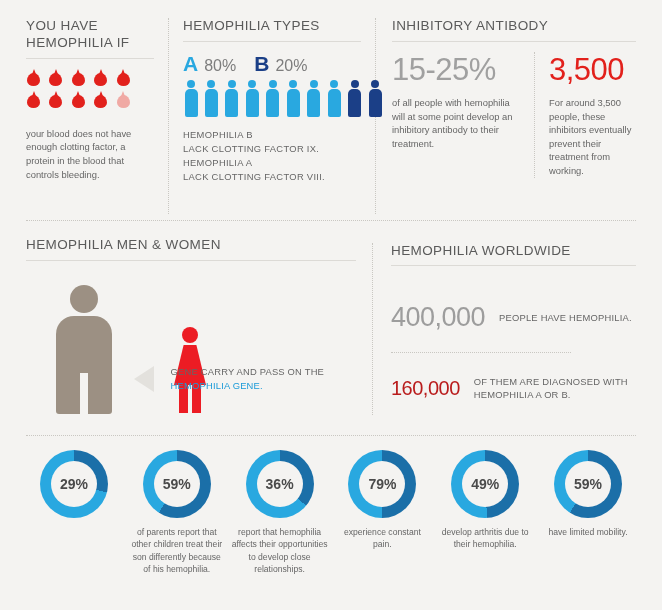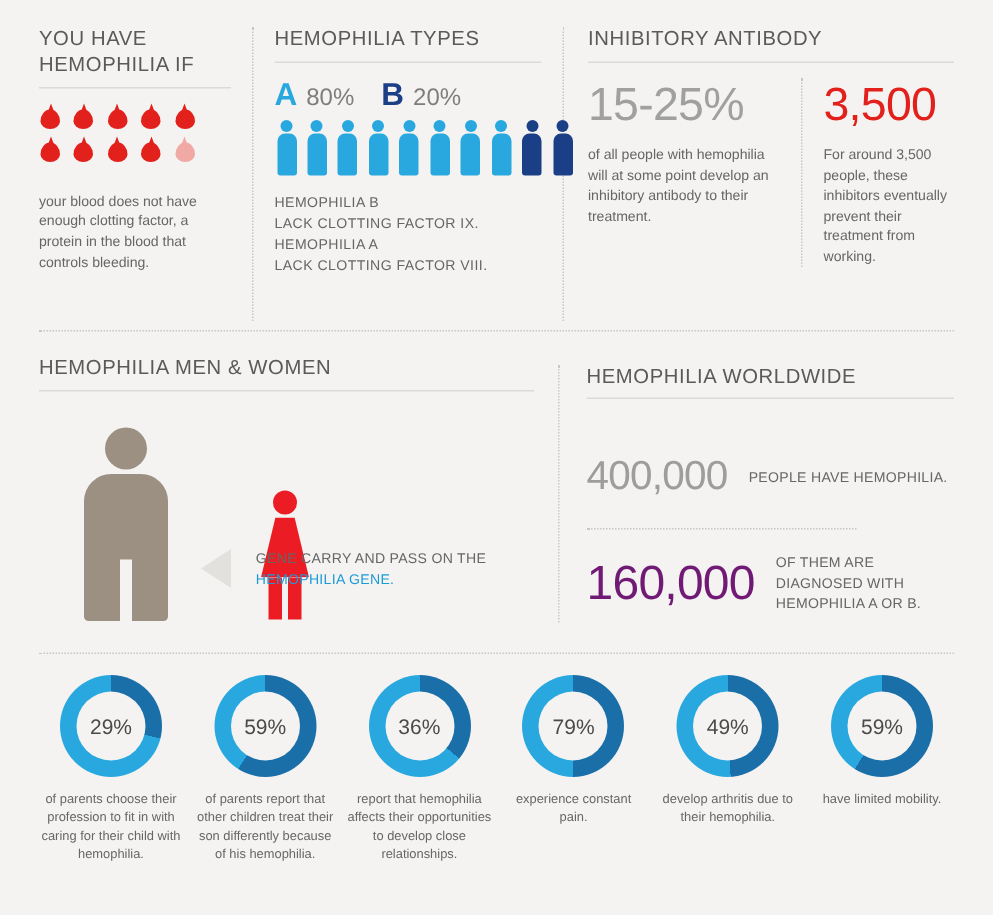--- a/index.html
+++ b/index.html
@@ -274,22 +274,22 @@
     line-height: 1.45;
     color: #666;
   }
 
   .ww-num-grey {
     font-size: 27px;
     color: #9d9d9d;
     letter-spacing: -0.5px;
   }
   .ww-num-red {
-    font-size: 32px;
-    color: #701a75;
+    font-size: 20px;
+    color: #b91c1c;
     letter-spacing: -0.5px;
   }
   .ww-row {
     display: flex;
     align-items: center;
     gap: 14px;
     height: 54px;
   }
   .ww-row .txt {
     font-size: 9.4px;
@@ -314,20 +314,21 @@
   .donut-cell {
     width: 96px;
     text-align: center;
   }
   .donut {
     width: 68px;
     height: 68px;
     border-radius: 50%;
     margin: 0 auto 8px auto;
     position: relative;
+    font-weight: bold;
   }
   .donut .hole {
     position: absolute;
     left: 11px; top: 11px;
     width: 46px; height: 46px;
     border-radius: 50%;
     background: #f4f3f1;
   }
   .donut .val {
     position: absolute;
@@ -453,21 +454,20 @@
       </div>
     </div>
   </div>
 
   <div class="row3">
     <div class="donut-cell">
       <div class="donut" style="background: conic-gradient(#1b6fa8 0% 29%, #29a8e0 29% 100%);">
         <span class="hole"></span>
           <span class="val">29%</span>
       </div>
-      <div class="donut-caption">of parents choose their profession to fit in with caring for their child with hemophilia.</div>
     </div>
     <div class="donut-cell">
       <div class="donut" style="background: conic-gradient(#1b6fa8 0% 59%, #29a8e0 59% 100%);">
         <span class="hole"></span>
           <span class="val">59%</span>
       </div>
       <div class="donut-caption">of parents report that other children treat their son differently because of his hemophilia.</div>
     </div>
     <div class="donut-cell">
       <div class="donut" style="background: conic-gradient(#1b6fa8 0% 36%, #29a8e0 36% 100%);">

